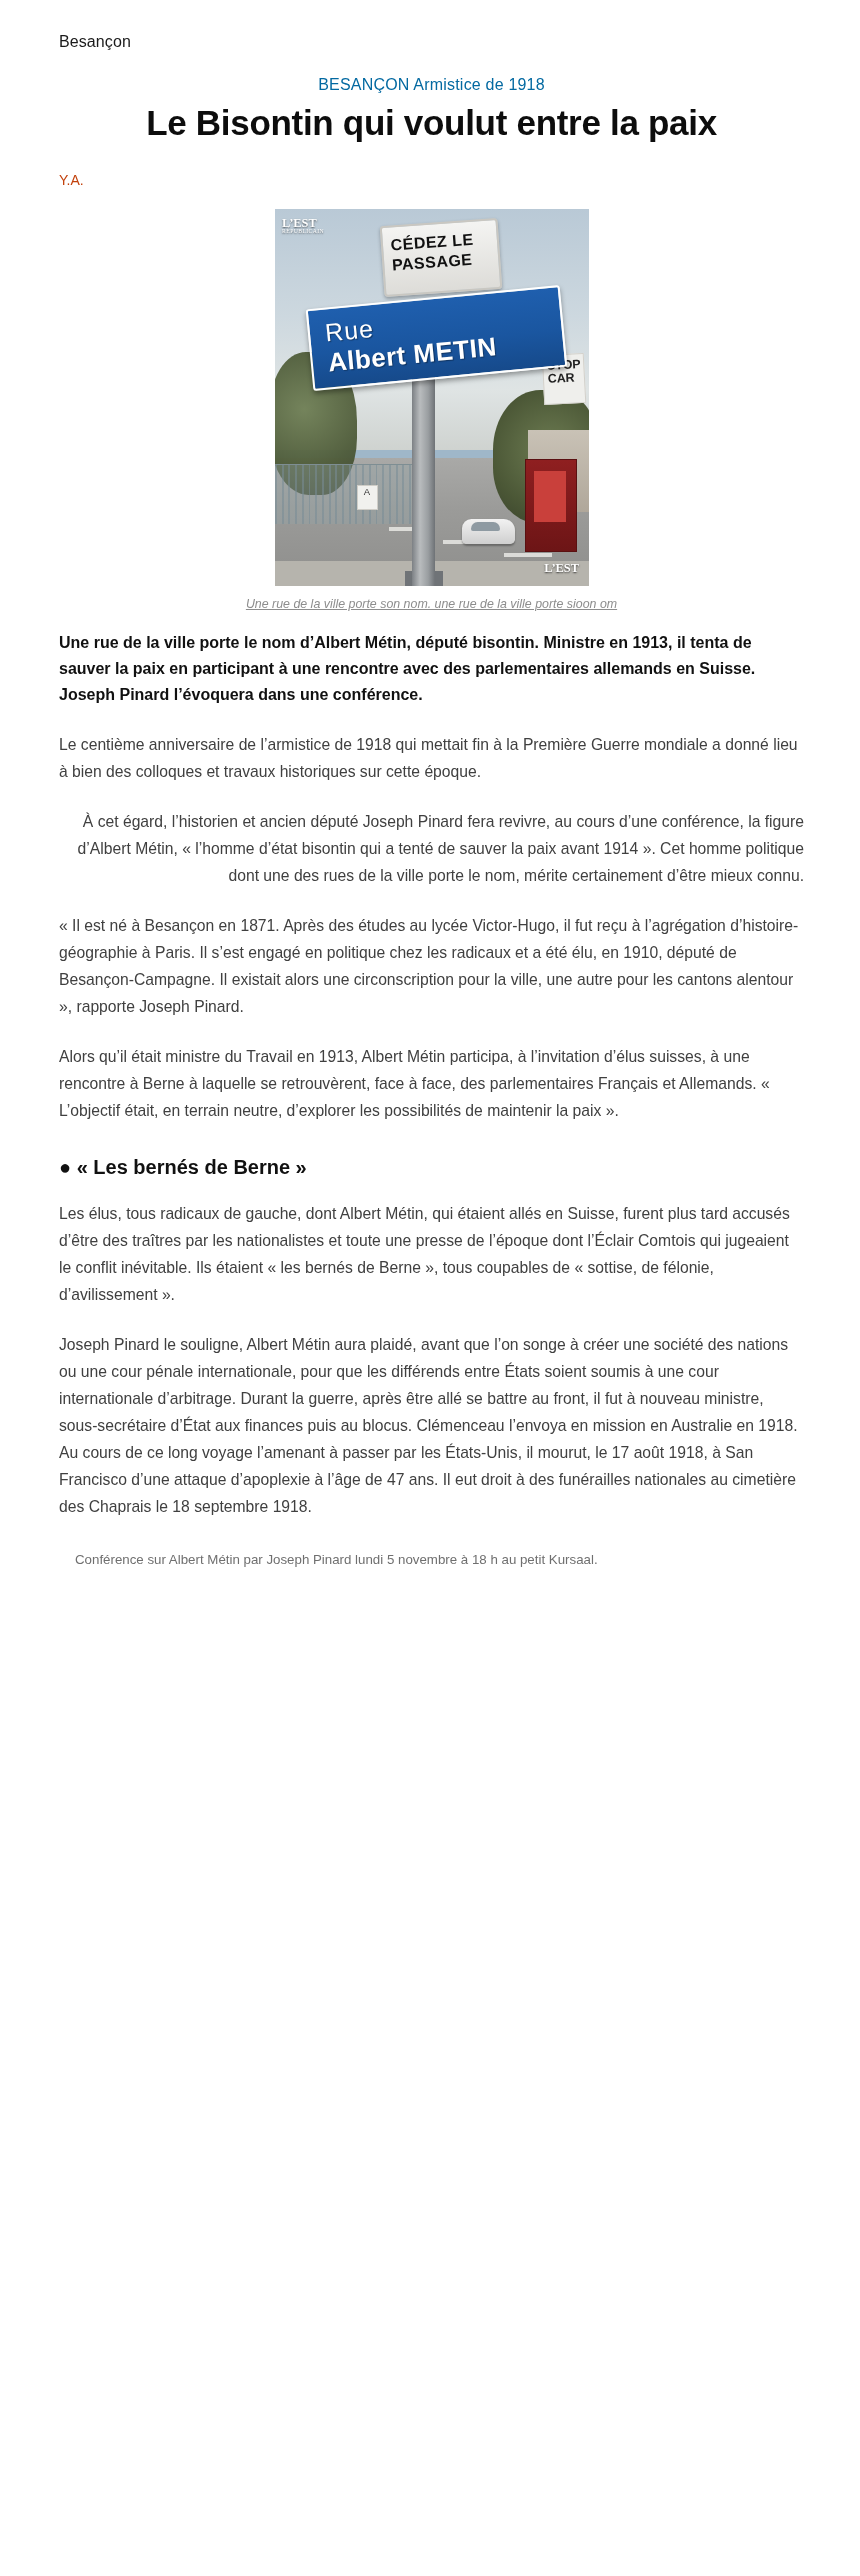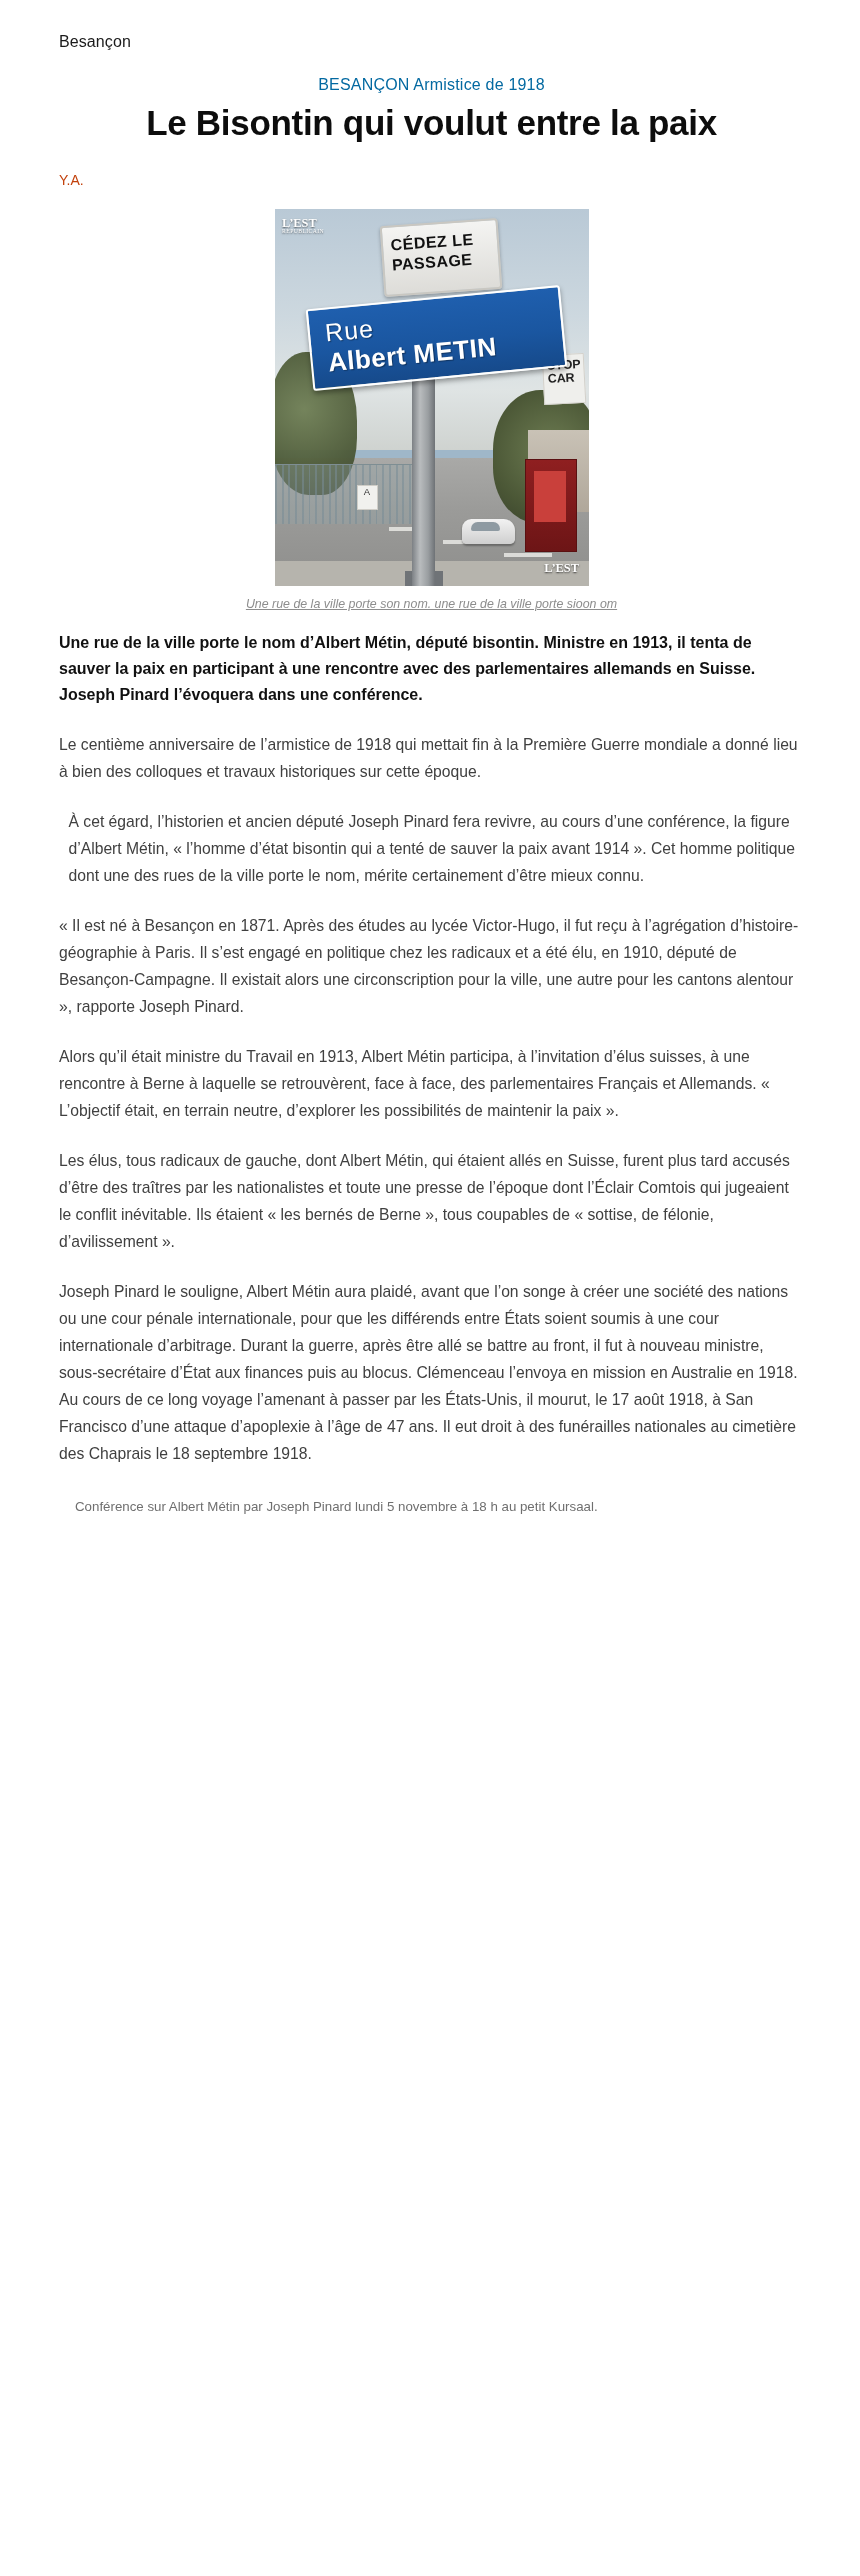--- a/index.html
+++ b/index.html
@@ -270,20 +270,21 @@
     margin: 13.3px 0 23px 0;
   }
   p.body {
     font-size: 15.7px;
     line-height: 1.72;
     color: #404040;
     margin: 0 0 23px 0;
   }
   p.indent {
     padding-left: 9.5px;
+    text-align: right;
   }
   h2.subhead {
     font-size: 20px;
     font-weight: bold;
     color: #111;
     margin: 32px 0 21px 0;
   }
   p.footnote {
     font-size: 13.3px;
     color: #6f6f6f;
@@ -338,20 +339,21 @@
     <figcaption class="caption">Une rue de la ville porte son nom. une rue de la ville porte sioon om</figcaption>
   </figure>
 
   <p class="lede">Une rue de la ville porte le nom d’Albert Métin, député bisontin. Ministre en 1913, il tenta de sauver la paix en participant à une rencontre avec des parlementaires allemands en Suisse. Joseph Pinard l’évoquera dans une conférence.</p>
 
   <p class="body">Le centième anniversaire de l’armistice de 1918 qui mettait fin à la Première Guerre mondiale a donné lieu à bien des colloques et travaux historiques sur cette époque.</p>
   <p class="body indent">À cet égard, l’historien et ancien député Joseph Pinard fera revivre, au cours d’une conférence, la figure d’Albert Métin, « l’homme d’état bisontin qui a tenté de sauver la paix avant 1914 ». Cet homme politique dont une des rues de la ville porte le nom, mérite certainement d’être mieux connu.</p>
   <p class="body">« Il est né à Besançon en 1871. Après des études au lycée Victor-Hugo, il fut reçu à l’agrégation d’histoire-géographie à Paris. Il s’est engagé en politique chez les radicaux et a été élu, en 1910, député de Besançon-Campagne. Il existait alors une circonscription pour la ville, une autre pour les cantons alentour », rapporte Joseph Pinard.</p>
   <p class="body">Alors qu’il était ministre du Travail en 1913, Albert Métin participa, à l’invitation d’élus suisses, à une rencontre à Berne à laquelle se retrouvèrent, face à face, des parlementaires Français et Allemands. « L’objectif était, en terrain neutre, d’explorer les possibilités de maintenir la paix ».</p>
 
+  <h2 class="subhead">● « Les bernés de Berne »</h2>
 
   <p class="body">Les élus, tous radicaux de gauche, dont Albert Métin, qui étaient allés en Suisse, furent plus tard accusés d’être des traîtres par les nationalistes et toute une presse de l’époque dont l’Éclair Comtois qui jugeaient le conflit inévitable. Ils étaient « les bernés de Berne », tous coupables de « sottise, de félonie, d’avilissement ».</p>
   <p class="body">Joseph Pinard le souligne, Albert Métin aura plaidé, avant que l’on songe à créer une société des nations ou une cour pénale internationale, pour que les différends entre États soient soumis à une cour internationale d’arbitrage. Durant la guerre, après être allé se battre au front, il fut à nouveau ministre, sous-secrétaire d’État aux finances puis au blocus. Clémenceau l’envoya en mission en Australie en 1918. Au cours de ce long voyage l’amenant à passer par les États-Unis, il mourut, le 17 août 1918, à San Francisco d’une attaque d’apoplexie à l’âge de 47 ans. Il eut droit à des funérailles nationales au cimetière des Chaprais le 18 septembre 1918.</p>
 
   <p class="footnote">Conférence sur Albert Métin par Joseph Pinard lundi 5 novembre à 18 h au petit Kursaal.</p>
 
 </div>
 
 
 </body></html>

